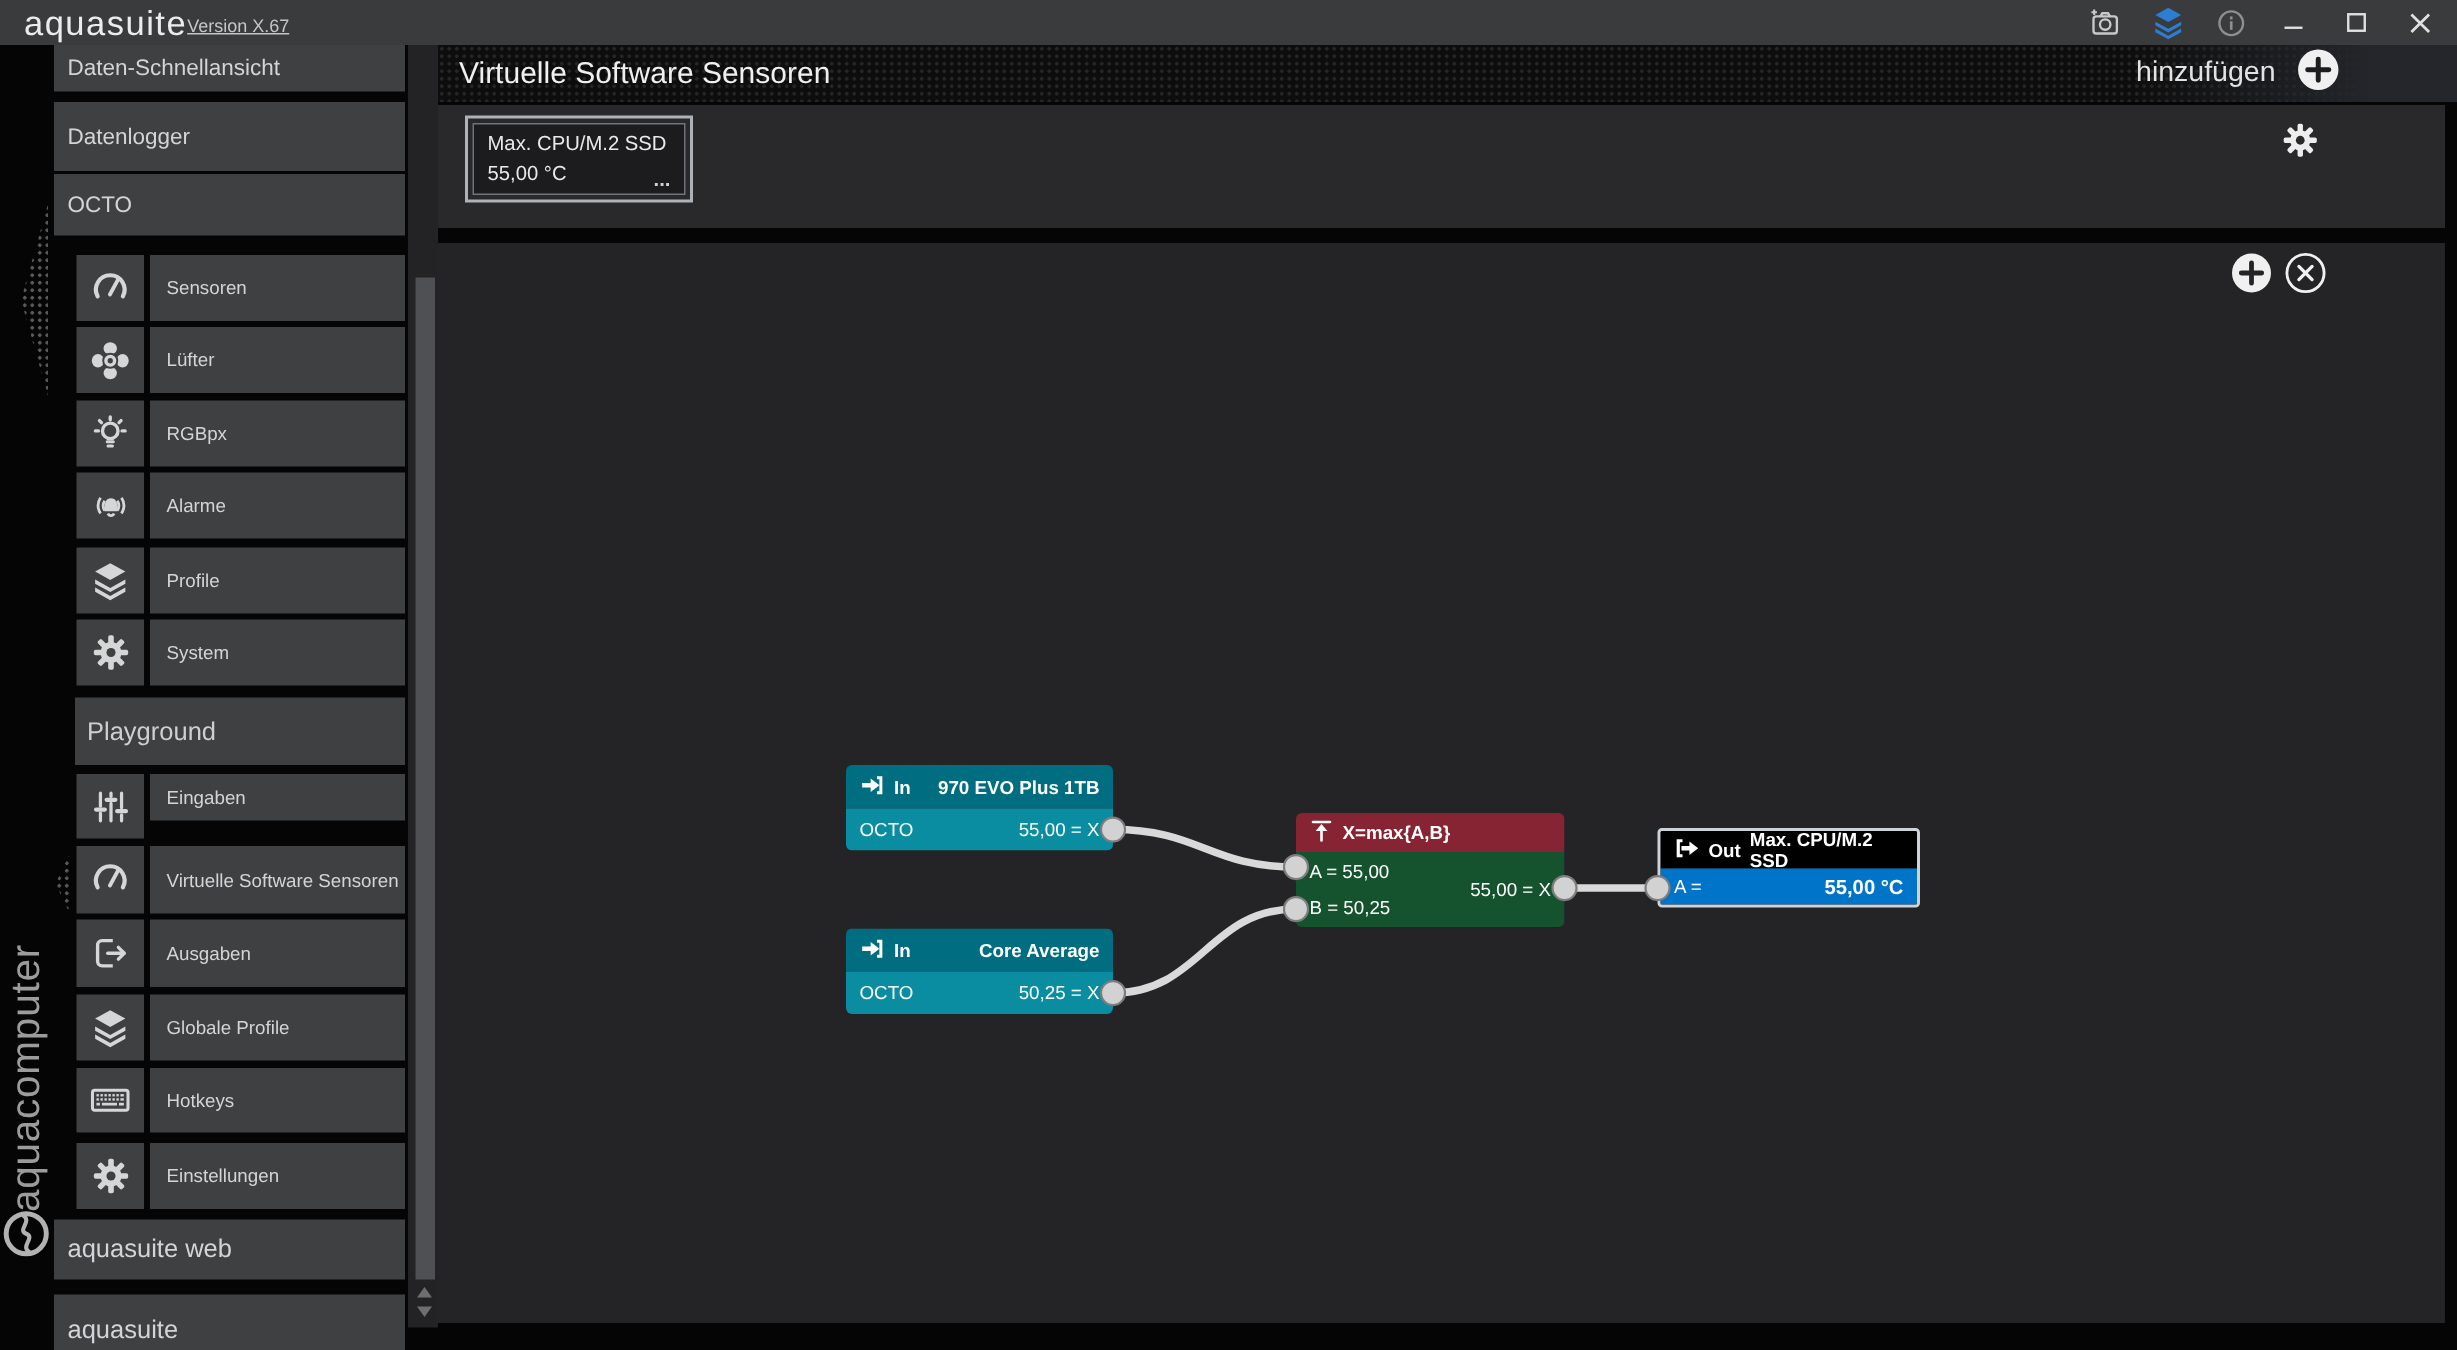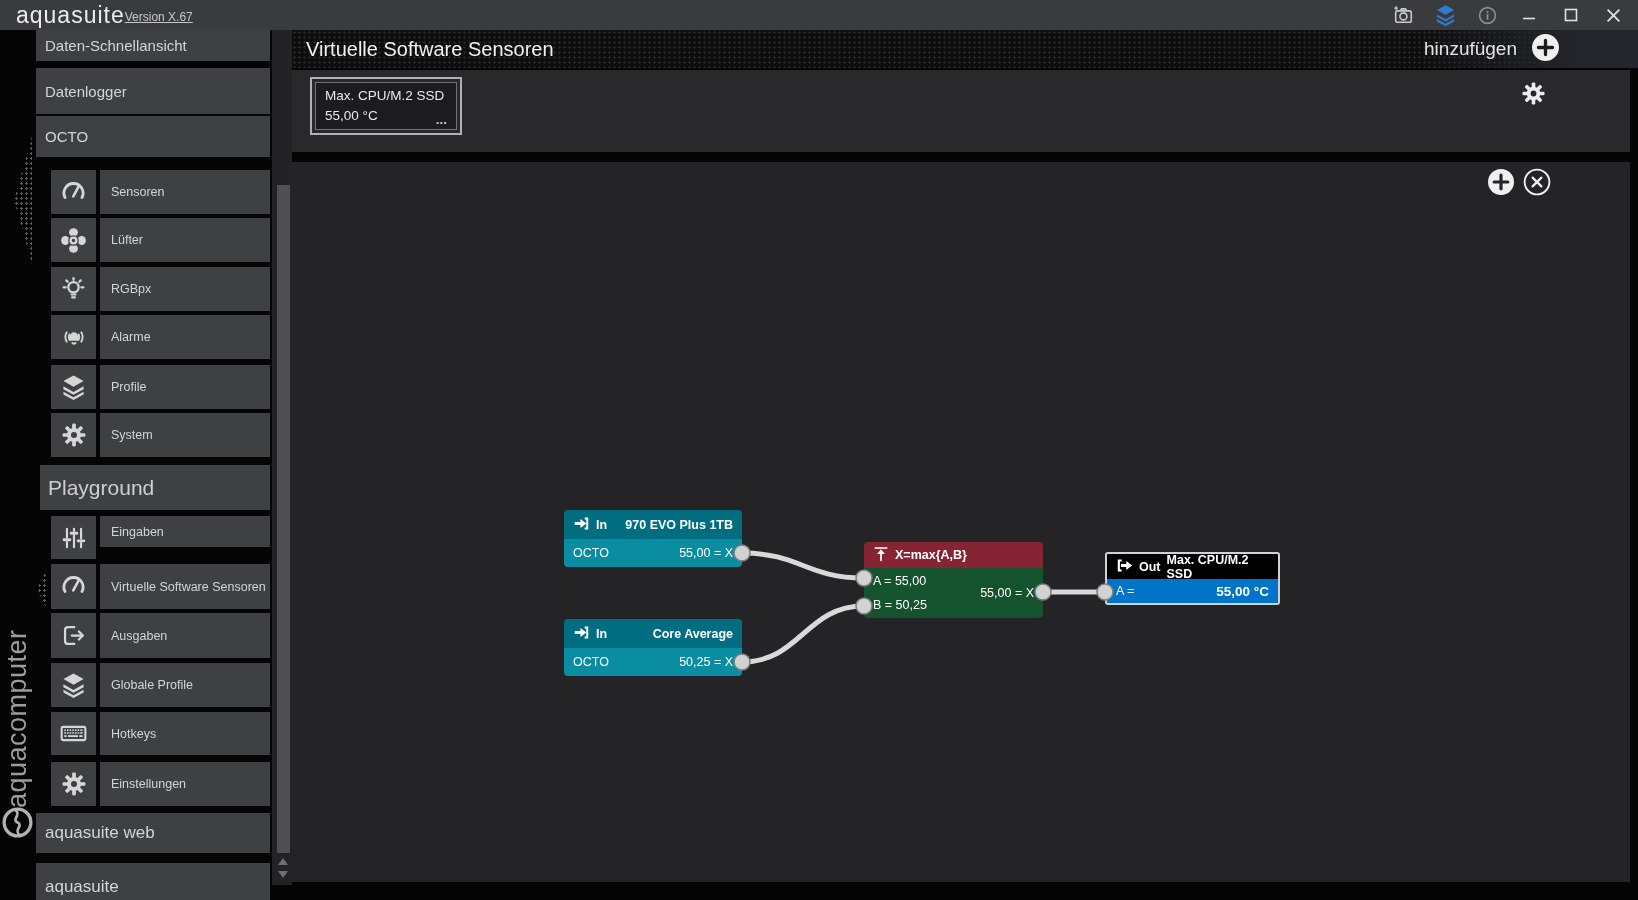--- a/index.html
+++ b/index.html
@@ -25,21 +25,21 @@
               background-size:5px 5px; clip-path:polygon(0 50%,100% 0,100% 100%); }
   .dots-small { position:absolute; left:37px; top:568px; width:10px; height:42px;
               background-image:radial-gradient(#5a5a5a 1px, transparent 1.2px);
               background-size:5px 5px; clip-path:polygon(0 50%,100% 0,100% 100%); }
 
   
   .sidebar { position:absolute; left:36px; top:30px; width:234px; height:870px;
              overflow:hidden; z-index:10; }
   .s-box { position:absolute; background:#3e4042; color:#d4d4d6; display:flex; align-items:center; }
   .s-top { left:0; width:234px; font-size:15px; padding-left:9px; }
-  .s-play { left:4px; width:234px; font-size:21px; padding-left:8px; color:#cfcfcf; }
+  .s-play { left:14px; width:234px; font-size:17px; padding-left:8px; color:#cfcfcf; }
   .s-bot { left:0; width:234px; font-size:17px; padding-left:9px; }
   .s-ic { left:15px; width:45px; justify-content:center; }
   .s-lab { left:64px; width:170px; font-size:12.5px; padding-left:11px; }
 
   .scroll-track { position:absolute; left:272px; top:30px; width:20px; height:855px;
                   background:#232325; z-index:8; }
   .scroll-thumb { position:absolute; left:5px; top:155px; width:13px; height:668px; background:#4e5053; }
   .scroll-arrows { position:absolute; left:4px; top:828px; width:14px; display:flex;
                    flex-direction:column; align-items:center; gap:6px; }
   .tri-up { width:0; height:0; border-left:5px solid transparent; border-right:5px solid transparent;

